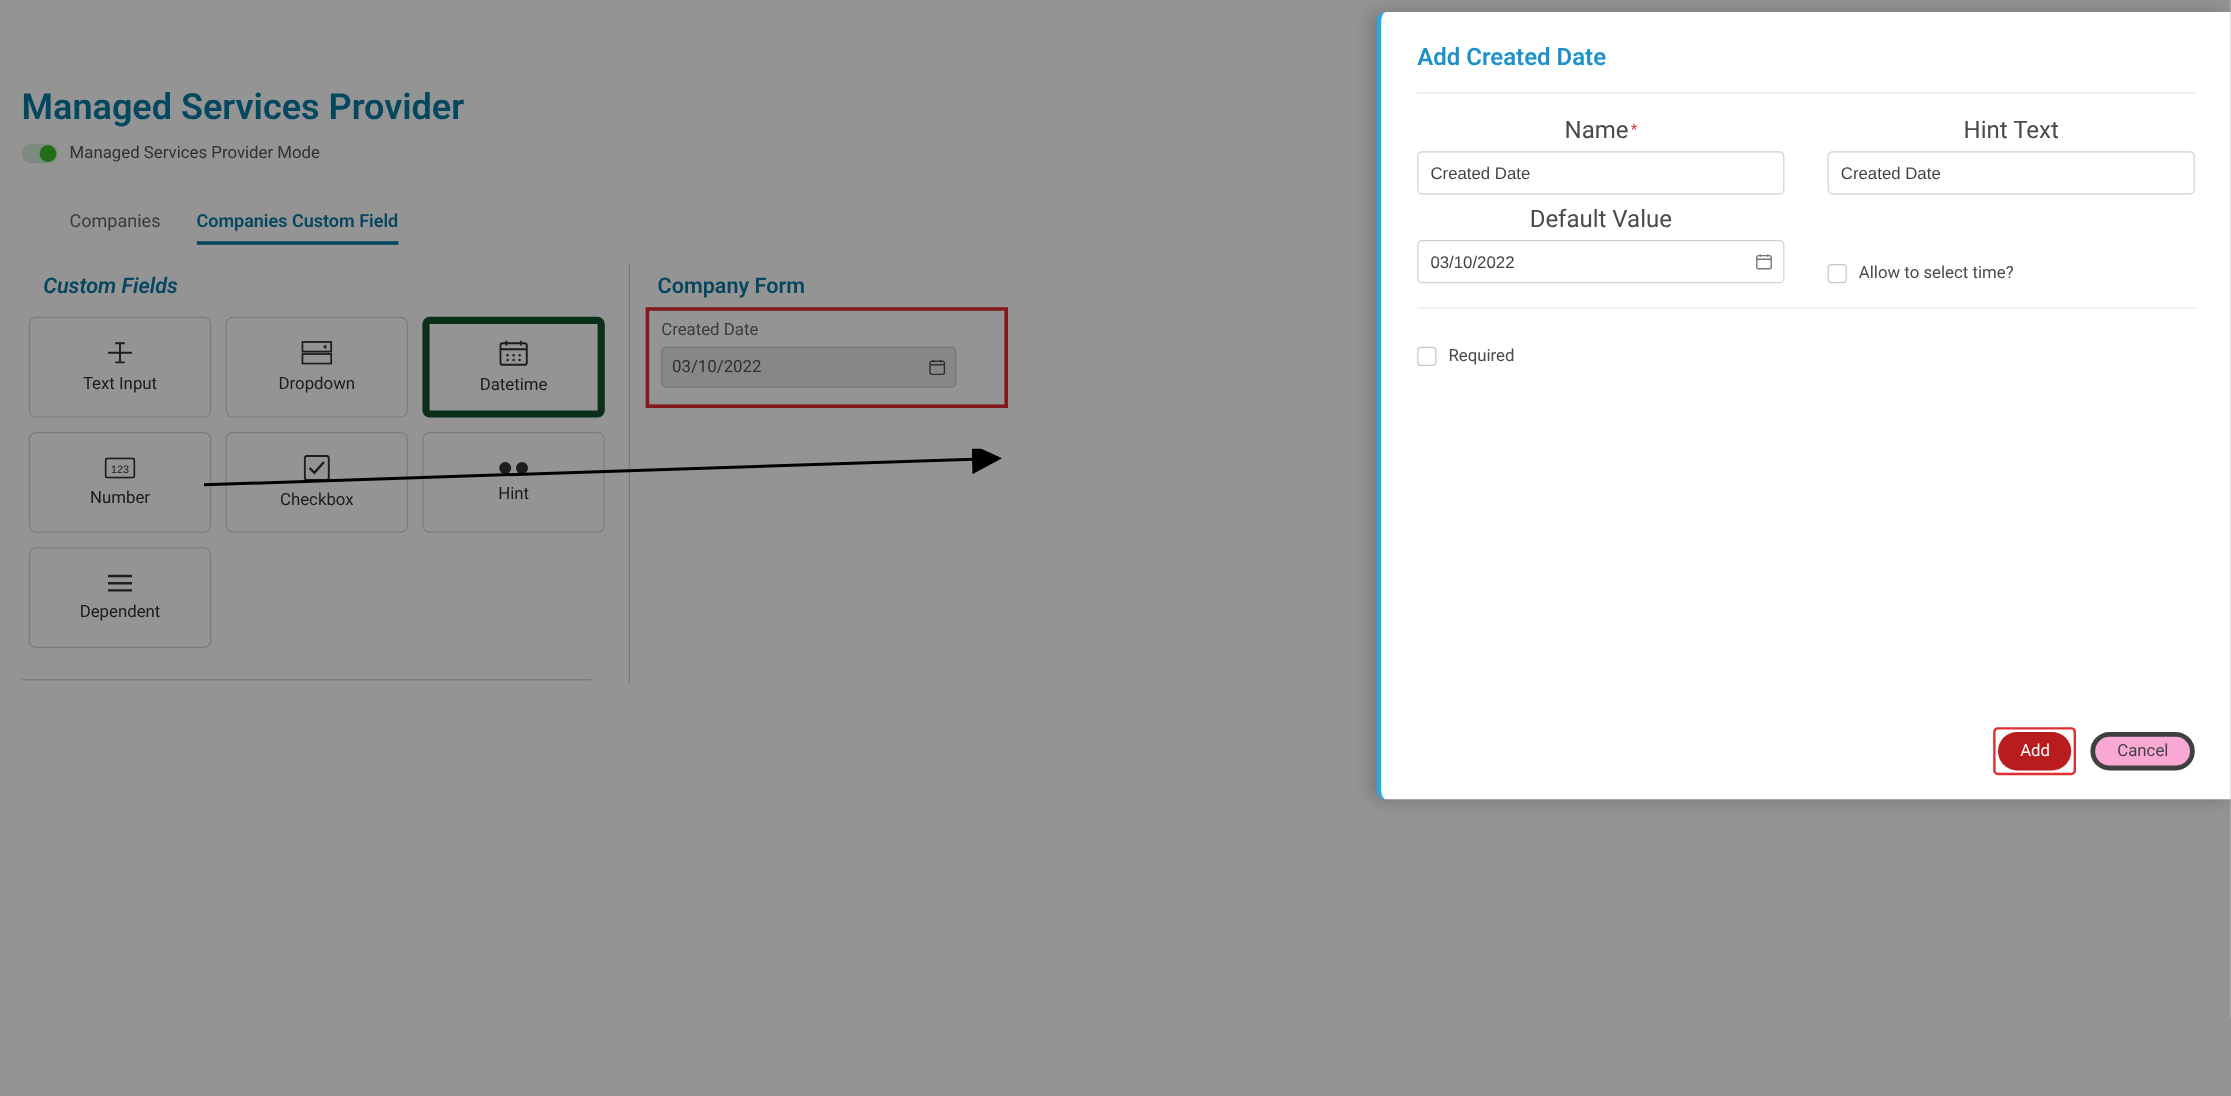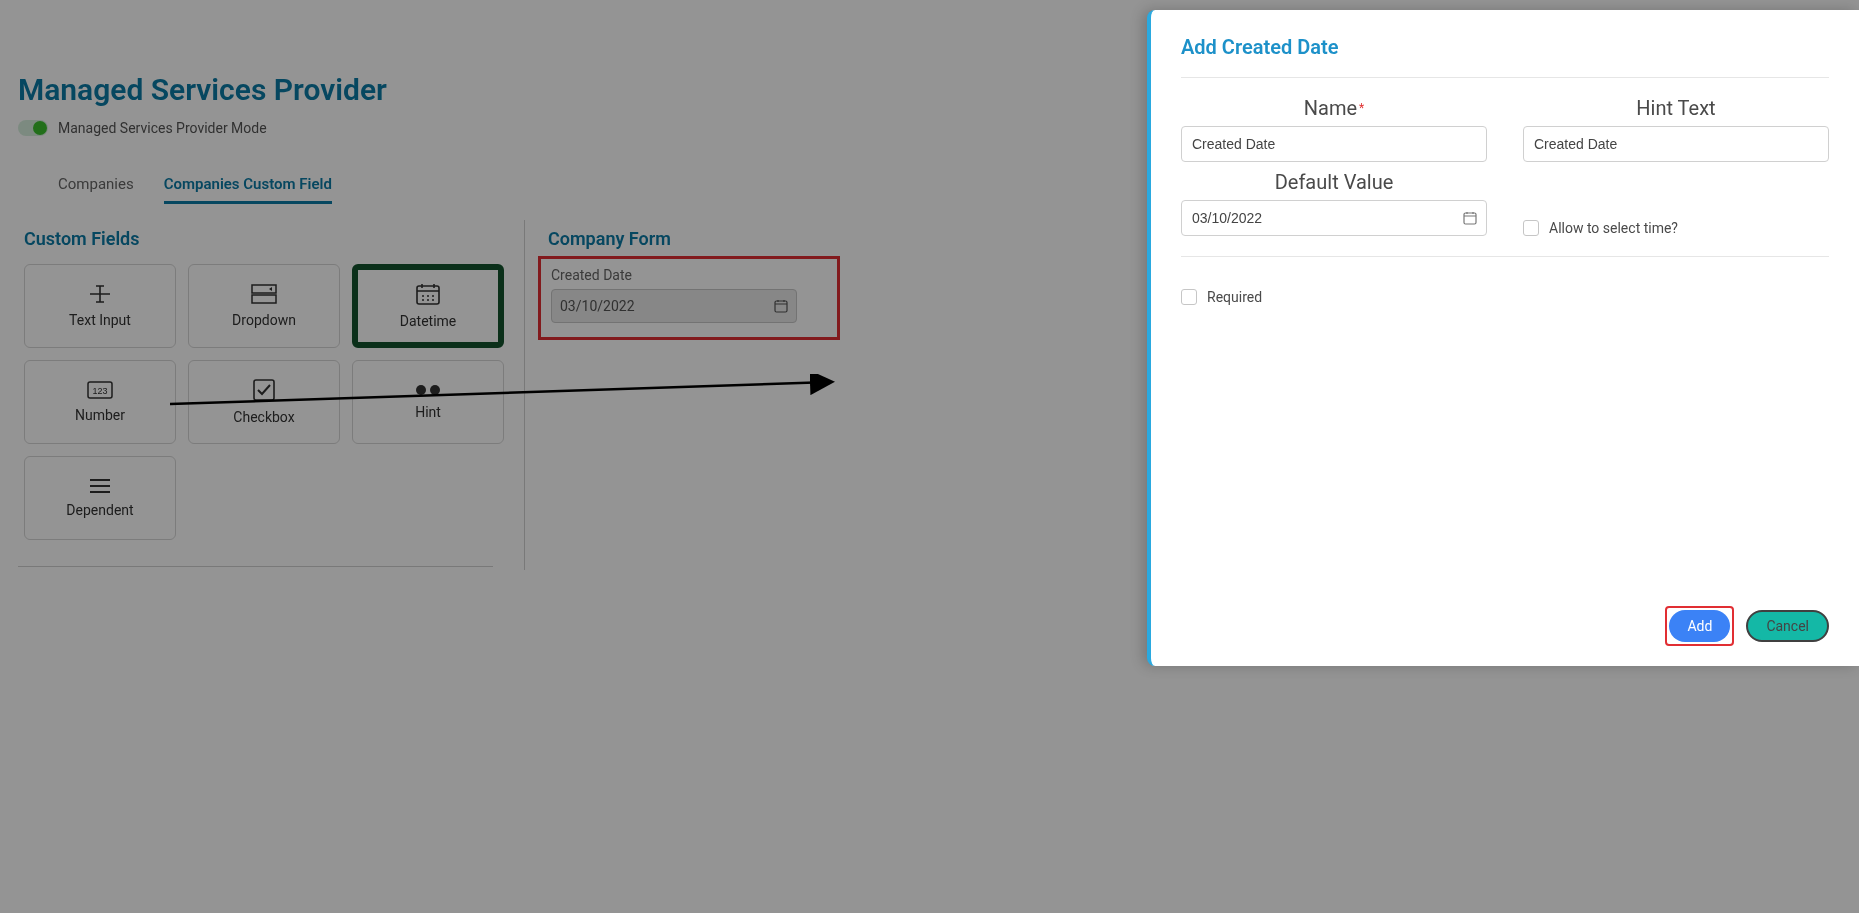--- a/index.html
+++ b/index.html
@@ -26,21 +26,21 @@
   .toggle-row { position:absolute; left:18px; top:120px; display:flex; align-items:center; gap:10px; }
   .toggle { width:30px; height:16px; background:#d6eedd; border-radius:10px; position:relative;}
   .toggle::after{content:"";position:absolute;right:1px;top:1px;width:14px;height:14px;border-radius:50%;background:#3bbf2e;}
   .toggle-label{font-size:14px;color:#555;}
 
   .tabs { position:absolute; left:18px; top:175px; display:flex; gap:30px; font-size:15px; color:#666;margin-left:40px;}
   .tab{padding-bottom:8px; cursor:pointer;}
   .tab.active{color:#0b7aa5; font-weight:600; border-bottom:3px solid #0b7aa5;}
 
   .section-title{font-size:18px;font-weight:600;color:#0b7aa5;}
-  .custom-fields-title{position:absolute; left:24px; top:228px;}
+  .custom-fields-title{position:absolute; left:36px; top:228px;font-style:italic;}
   .company-form-title{position:absolute; left:548px; top:228px;}
 
   .field-grid{position:absolute; left:24px; top:264px; display:grid; grid-template-columns:152px 152px 152px; grid-auto-rows:84px; gap:12px;}
   .field-card{border:1px solid #d6d6d6; border-radius:6px; display:flex; flex-direction:column; align-items:center; justify-content:center; gap:8px; color:#333; font-size:14px; background:#fff;}
   .field-card.highlight{border:6px solid #14532d;}
   .icon{font-size:20px;color:#333;}
 
   .company-form-box{position:absolute; left:538px; top:256px; width:302px; height:84px; border:3px solid #e12e33; padding:8px 10px;}
   .cf-label{font-size:14px; color:#666;}
   .cf-input{margin-top:6px; width:246px; height:34px; background:#e8e8e8; border:1px solid #c6c6c6; border-radius:4px; display:flex; align-items:center; justify-content:space-between; padding:0 8px; color:#555; font-size:14px;}
@@ -61,22 +61,22 @@
   .req::after{content:"*"; color:#e03030; margin-left:2px; font-size:12px; position:relative; top:-3px;}
   .fg input[type=text]{height:36px; border:1px solid #d0d0d0; border-radius:4px; padding:0 10px; font-size:14px; color:#444;}
   .date-wrap{position:relative;}
   .date-wrap .cal-ico{position:absolute; right:10px; top:50%; transform:translateY(-50%); color:#777; font-size:14px;}
   .chk-row{display:flex; align-items:center; gap:10px; margin-top:28px;}
   .chk{width:16px;height:16px;border:1px solid #c6c6c6;border-radius:3px;background:#fff;}
   .chk-label{font-size:14px;color:#4a4a4a;}
   .rpanel .mid-divider{height:1px;background:#e6e6e6;margin:20px 0;}
   .rpanel .footer{margin-top:auto; display:flex; justify-content:flex-end; gap:12px; align-items:center;}
   .btn{height:32px; padding:0 18px; border-radius:16px; font-size:14px; display:flex; align-items:center; justify-content:center; cursor:pointer;}
-  .btn-primary{background:#3b82f6; color:#fff; border:none;}
-  .btn-secondary{background:#14b8a6; color:#444; border:2px solid #404040;}
+  .btn-primary{background:#b91c1c; color:#fff; border:none;}
+  .btn-secondary{background:#f9a8d4; color:#444; border:4px solid #404040;}
   .btn-highlight{border:2px solid #e12e33; padding:2px; border-radius:4px;}
 
   
   svg{display:block;}
 </style>
 </head>
 <body>
 
 <div class="page">
 

